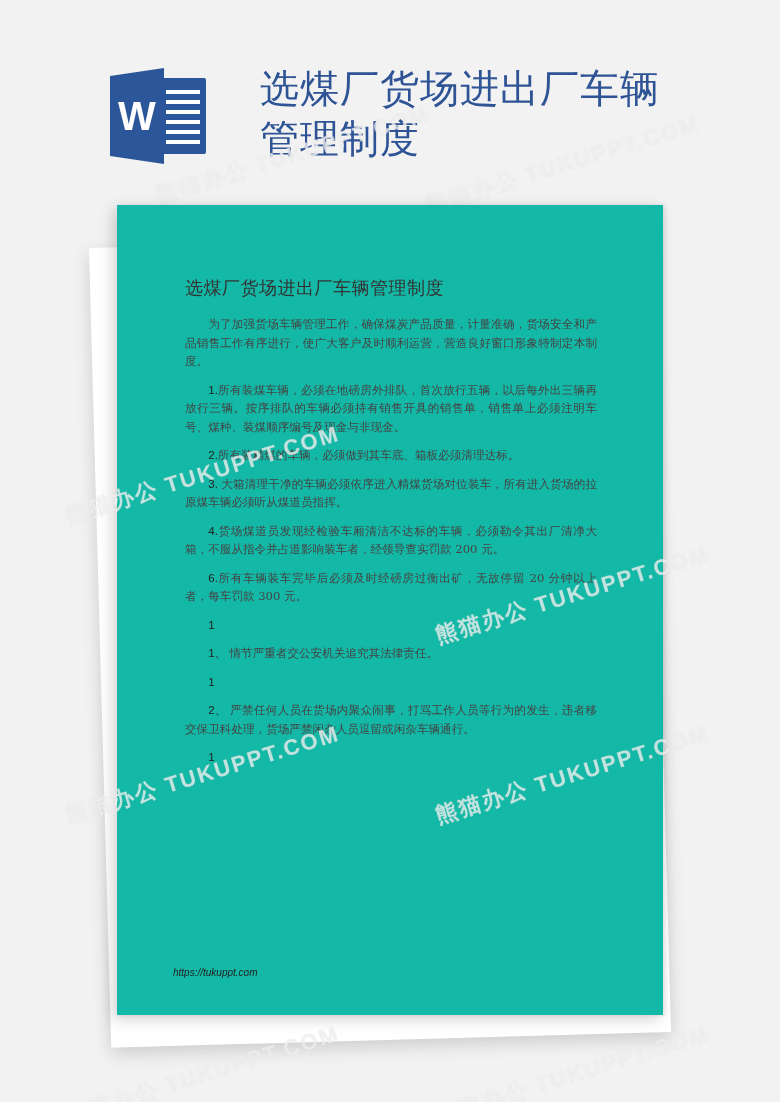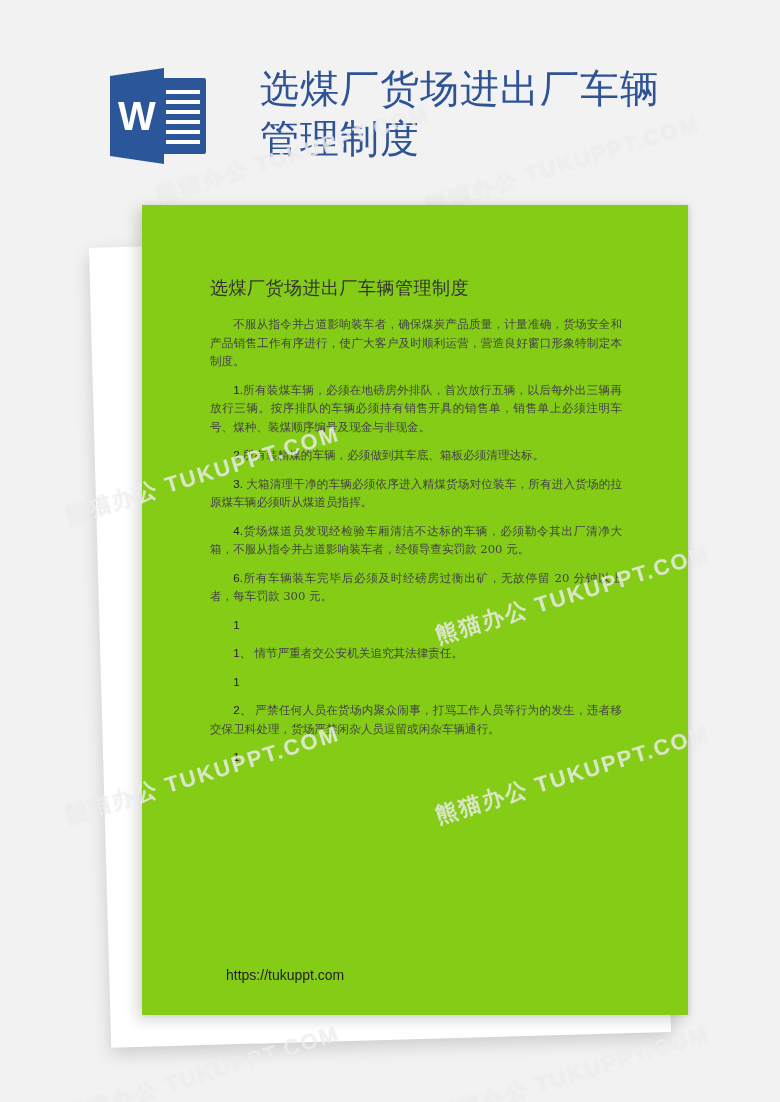--- a/index.html
+++ b/index.html
@@ -22,40 +22,39 @@
       text-shadow: 0 0 1px rgba(200,200,200,0.6);
       font-family: "Liberation Sans", sans-serif;
     }
     .paper-back {
       position: absolute; left: 100px; top: 240px; width: 560px; height: 800px;
       background: #fff; transform: rotate(-1.6deg);
       box-shadow: 0 6px 18px rgba(0,0,0,0.16);
     }
     .paper-front {
       position: absolute; left: 117px; top: 205px; width: 546px; height: 810px;
-      background: #84cc16;
+      background: #14b8a6;
       box-shadow: -4px 4px 14px rgba(0,0,0,0.18), 2px 0 4px rgba(0,0,0,0.08);
-      margin-left: 25px;
     }
     .doc-title {
       position: absolute; left: 68px; top: 71px;
       font-family: "DejaVu Sans", sans-serif;
       font-size: 18px; color: #333; letter-spacing: 0.5px;
     }
     .doc-body {
       position: absolute; left: 68px; top: 110px; width: 412px;
       font-family: "DejaVu Serif", serif; color: #444;
       font-size: 11.6px; line-height: 18.5px;
     }
     .para { text-indent: 2em; margin-bottom: 10px; text-align: justify; }
     .para .num { font-family: "Liberation Sans", sans-serif; color: #222; }
     .mark { text-indent: 2em; margin-bottom: 10px; font-family: "Liberation Sans", sans-serif; color: #222; }
     .doc-footer {
-      position: absolute; left: 84px; top: 762px;
-      font-family: "Liberation Sans", sans-serif; font-size: 14px; color: #222;
+      position: absolute; left: 56px; top: 762px;
+      font-family: "Liberation Sans", sans-serif; font-size: 10px; color: #222; font-style: italic;
     }
   </style>
 </head>
 <body>
 
 <div class="header">
   <svg class="word-icon" viewBox="0 0 100 96">
     <rect x="50" y="10" width="48" height="76" rx="2" fill="#2b579a"></rect>
     <g fill="#ffffff">
       <rect x="58" y="22" width="34" height="4"></rect>
@@ -76,21 +75,21 @@
 
 <div class="watermark" style="left:150px; top:140px;">熊猫办公 TUKUPPT.COM</div>
 <div class="watermark" style="left:420px; top:150px;">熊猫办公 TUKUPPT.COM</div>
 
 <div class="paper-back"></div>
 
 <div class="paper-front">
   <div class="doc-title">选煤厂货场进出厂车辆管理制度</div>
 
   <div class="doc-body">
-    <p class="para">不服从指令并占道影响装车者，确保煤炭产品质量，计量准确，货场安全和产品销售工作有序进行，使广大客户及时顺利运营，营造良好窗口形象特制定本制度。</p>
+    <p class="para">为了加强货场车辆管理工作，确保煤炭产品质量，计量准确，货场安全和产品销售工作有序进行，使广大客户及时顺利运营，营造良好窗口形象特制定本制度。</p>
 
     <p class="para"><span class="num">1.</span><span>所有装煤车辆，必须在地磅房外排队，首次放行五辆，以后每外出三辆再放行三辆。按序排队的车辆必须持有销售开具的销售单，销售单上必须注明车号、煤种、装煤顺序编号及现金与非现金。</span></p>
     <p class="para"><span class="num">2.</span><span>所有装精煤的车辆，必须做到其车底、箱板必须清理达标。</span></p>
     <p class="para"><span class="num">3. </span><span>大箱清理干净的车辆必须依序进入精煤货场对位装车，所有进入货场的拉原煤车辆必须听从煤道员指挥。</span></p>
     <p class="para"><span class="num">4.</span><span>货场煤道员发现经检验车厢清洁不达标的车辆，必须勒令其出厂清净大箱，不服从指令并占道影响装车者，经领导查实罚款 200 元。</span></p>
     <p class="para"><span class="num">6.</span><span>所有车辆装车完毕后必须及时经磅房过衡出矿，无故停留 20 分钟以上者，每车罚款 300 元。</span></p>
 
     <p class="mark">1</p>
     <p class="para"><span class="num">1、 </span><span>情节严重者交公安机关追究其法律责任。</span></p>
     <p class="mark">1</p>

